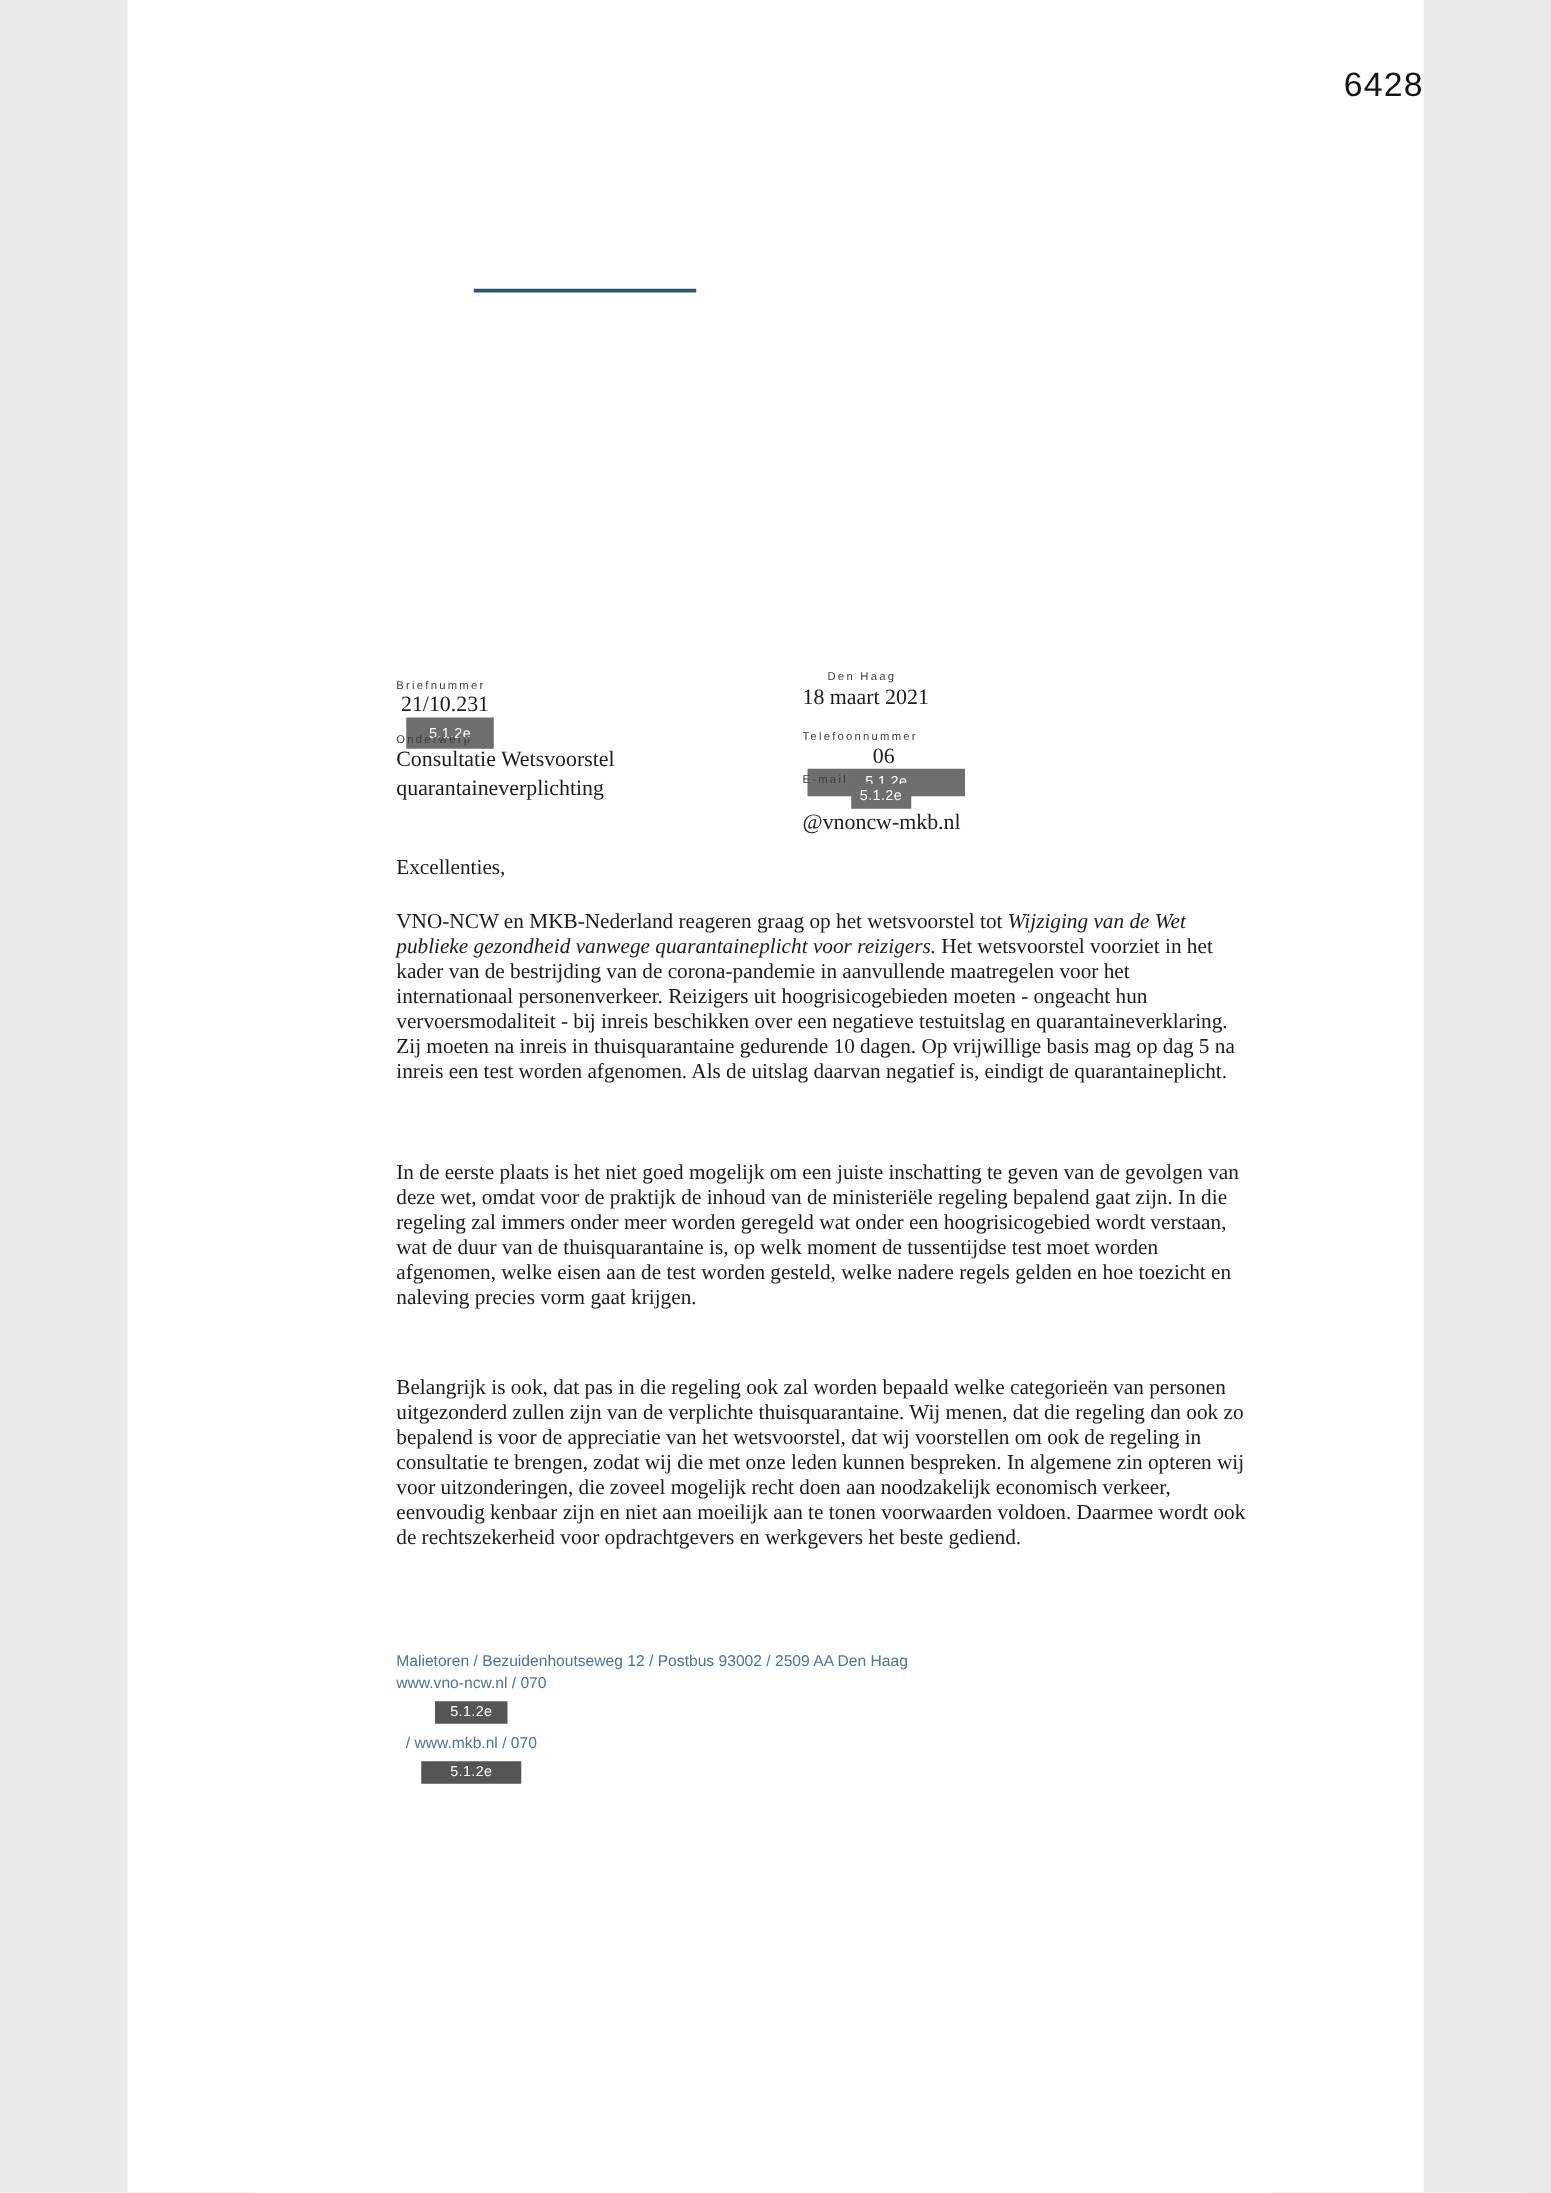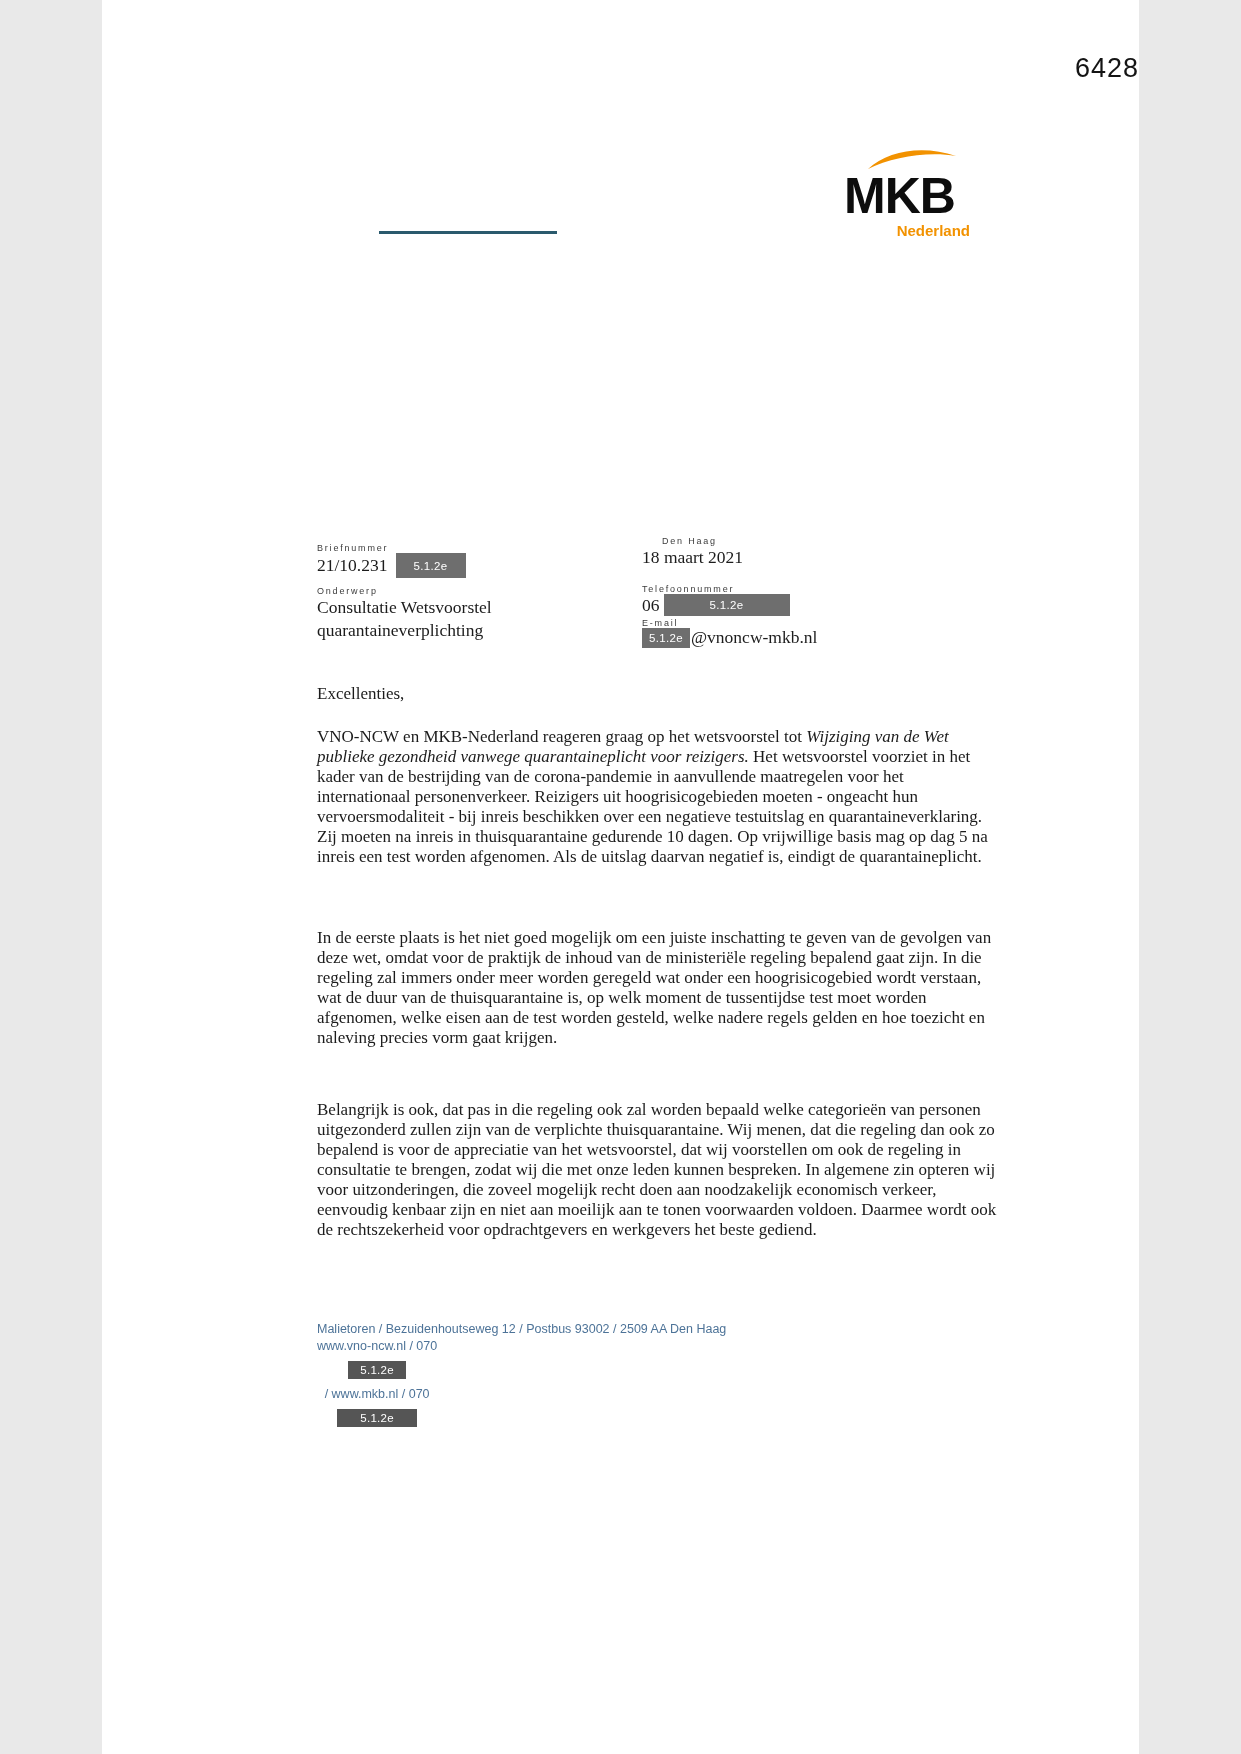--- a/index.html
+++ b/index.html
@@ -45,21 +45,21 @@
   }
 
   .recipient { font-size:17.5px; line-height:22px; color:#1c1c1c; }
 
   .label {
     font-family:"Liberation Sans", sans-serif;
     font-size:9px; letter-spacing:1.8px; color:#3c3c3c;
     white-space:nowrap;
   }
   .metaval { font-size:17.5px; color:#1c1c1c; white-space:nowrap; }
-  .metaval-row { display:flex; align-items:center; }
+  .metaval-row { display:flex; align-items:center;flex-direction:column; }
 
   .redact {
     display:inline-flex; align-items:center; justify-content:center;
     background:#6e6e6e; color:#ffffff;
     font-family:"Liberation Sans", sans-serif;
     font-size:11.5px; letter-spacing:0.3px;
   }
   .redact.dark { background:#555555; }
 
   .salutation { font-size:17px; color:#1b1b1b; }
@@ -78,27 +78,20 @@
 </style>
 </head>
 <body>
 
 <div class="page">
 
   <div class="abs doc-number" style="left:973px; top:53px;">642872</div>
 
   <div class="abs vno-rule" style="left:277px; top:231px; width:178px;"></div>
 
-  <div class="abs mkb-block" style="left:742px; top:147px;">
-    <svg class="mkb-swoosh" width="92" height="24" viewBox="0 0 92 24">
-      <path d="M2,22 C22,3 58,-2 90,9 C62,4 26,10 2,22 Z" fill="#f29200"></path>
-    </svg>
-    <div class="mkb-word">MKB</div>
-    <div class="mkb-sub">Nederland</div>
-  </div>
 
 
   <div class="abs label" style="left:215px; top:543px;">Briefnummer</div>
   <div class="abs metaval metaval-row" style="left:215px; top:553px;">
     <span>21/10.231</span>
     <span class="redact" style="width:70px; height:25px; margin-left:8px;">5.1.2e</span>
   </div>
 
   <div class="abs label" style="left:215px; top:586px;">Onderwerp</div>
   <div class="abs metaval" style="left:215px; top:596px; line-height:23px;">

